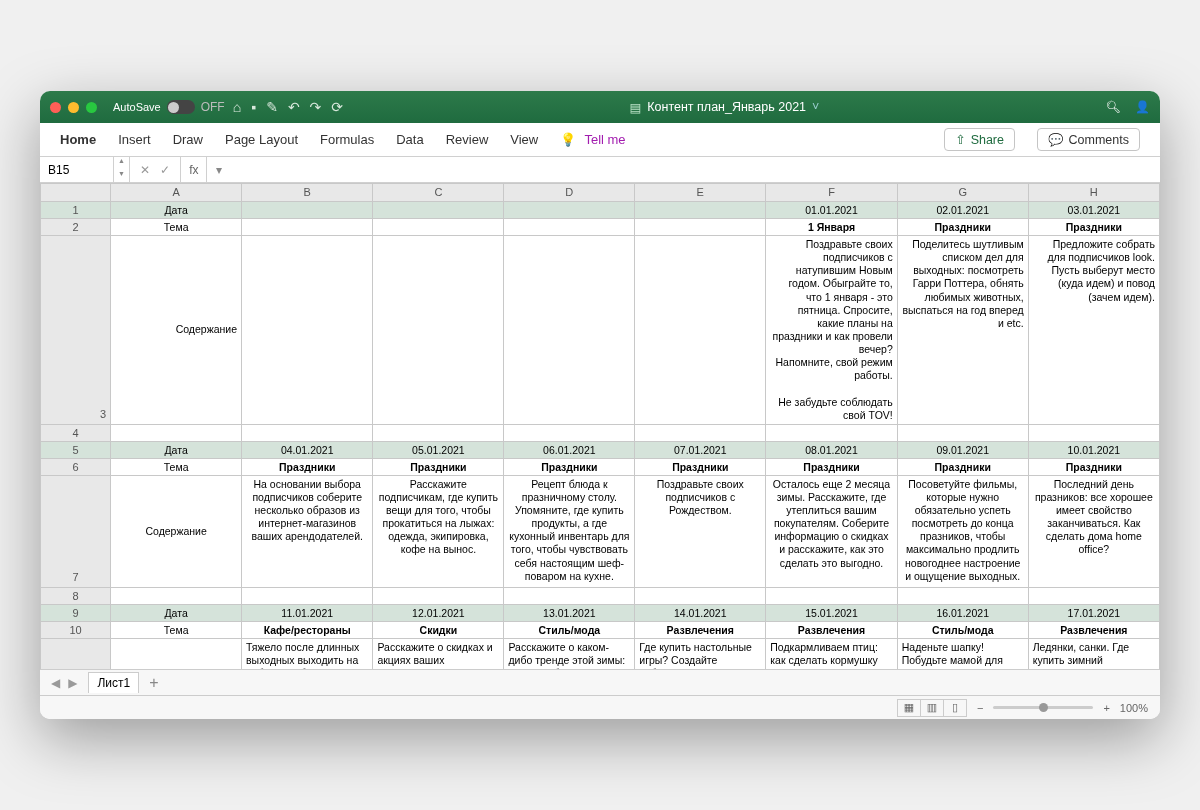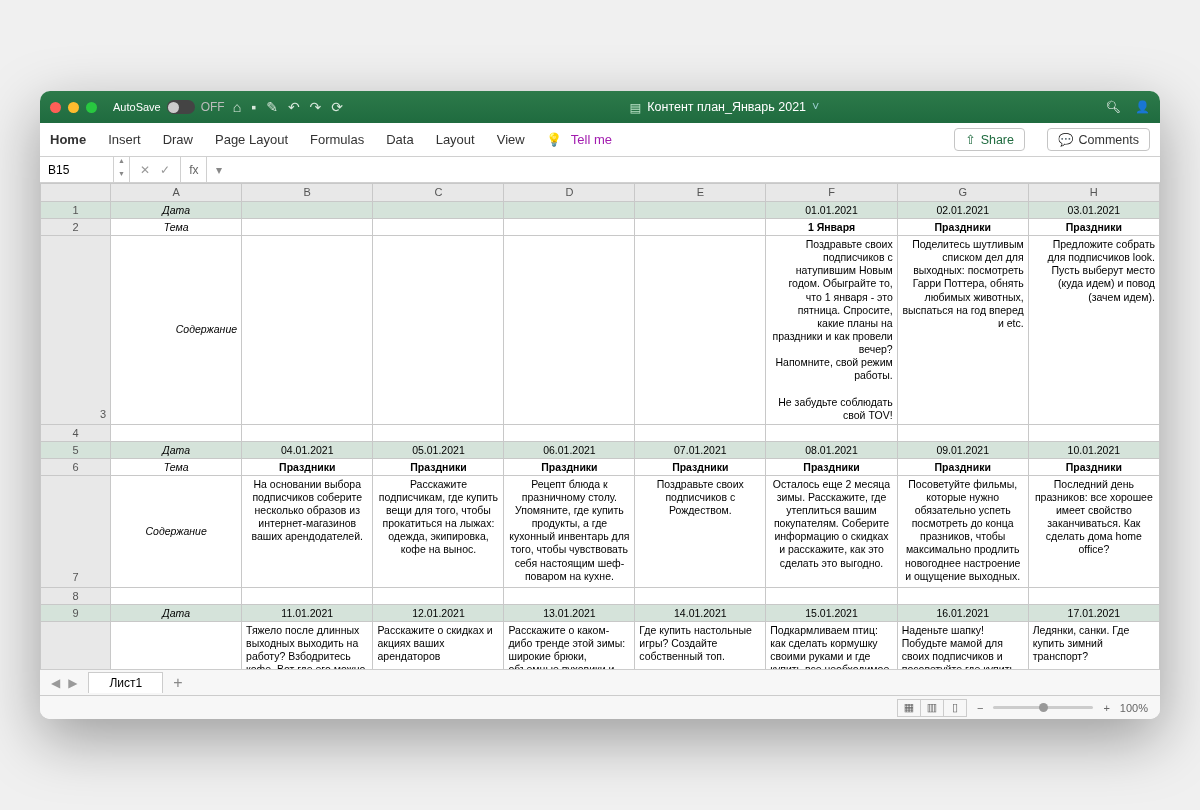--- a/index.html
+++ b/index.html
@@ -9,51 +9,51 @@
 .traffic{display:flex;gap:7px}
 .dot{width:11px;height:11px;border-radius:50%}
 .red{background:#ff5f57}.yellow{background:#febc2e}.green{background:#28c840}
 .autosave{display:flex;align-items:center;gap:6px;font-size:11px;margin-left:8px}
 .toggle{width:28px;height:14px;background:#444;border-radius:7px;position:relative}
 .toggle::after{content:"";width:11px;height:11px;background:#ccc;border-radius:50%;position:absolute;left:1.5px;top:1.5px}
 .title-icons{display:flex;gap:10px;align-items:center;color:#d8e8dc}
 .title-icons span{font-size:14px}
 .titlecenter{flex:1;text-align:center;font-size:12.5px;display:flex;align-items:center;justify-content:center;gap:6px}
 .titleright{display:flex;gap:14px;align-items:center}
-.ribbon{height:34px;display:flex;align-items:center;padding:0 10px;gap:22px;border-bottom:1px solid #d0d0d0;font-size:13px;color:#333}
+.ribbon{height:34px;display:flex;align-items:center;padding:0 20px;gap:22px;border-bottom:1px solid #d0d0d0;font-size:13px;color:#333}
 .ribbon .tab{cursor:pointer}
 .ribbon .spacer{flex:1}
 .rbtn{display:flex;align-items:center;gap:5px;border:1px solid #c5c5c5;border-radius:4px;padding:3px 10px;font-size:12.5px;color:#1f6b3f}
 .rbtn.c{color:#333}
 .formulabar{height:26px;display:flex;align-items:center;border-bottom:1px solid #d0d0d0;font-size:12px}
 .namebox{width:74px;padding:0 8px;border-right:1px solid #d0d0d0;height:100%;display:flex;align-items:center}
 .nbarrows{width:16px;display:flex;flex-direction:column;border-right:1px solid #d0d0d0;height:100%}
 .nbarrows span{flex:1;font-size:7px;text-align:center;color:#888;line-height:1}
 .fbicons{display:flex;gap:10px;padding:0 10px;color:#999;border-right:1px solid #d0d0d0;height:100%;align-items:center}
 .fx{color:#666;padding:0 8px}
 .fval{flex:1;padding:0 4px;color:#333}
 .fbend{width:24px;text-align:center;color:#888;border-left:1px solid #d0d0d0;height:100%;display:flex;align-items:center;justify-content:center}
 .grid-wrap{flex:1;overflow:auto;background:#fff;position:relative}
 table{border-collapse:collapse;font-size:10.5px;table-layout:fixed}
 th,td{border:1px solid #c8c8c8;padding:2px 4px;vertical-align:top;overflow:hidden}
 .colhdr th{background:#e8e8e8;color:#555;font-weight:400;text-align:center;height:18px;font-size:11px;position:sticky;top:0}
 .rowhdr{background:#e8e8e8;color:#555;text-align:center;width:26px;font-size:11px;vertical-align:middle}
 .corner{background:#e8e8e8;width:26px}
 .date-row td{background:#d5e3da;text-align:center;font-weight:400;height:16px}
 .tema-row td{text-align:center;font-weight:700;height:16px}
-.label-cell{text-align:center;font-style:italic;vertical-align:middle;font-weight:400}
+.label-cell{text-align:center;vertical-align:middle;font-weight:400}
 .content-row td{height:140px;text-align:right;line-height:1.25}
 .content-row2 td{height:112px;text-align:center;line-height:1.25}
 .content-row3 td{height:120px;text-align:left;line-height:1.25}
 .thin td{height:12px}
 .colA{width:72px}.colW{width:133px}
 .sheetbar{height:26px;border-top:1px solid #ccc;display:flex;align-items:center;font-size:12px;background:#f7f7f7}
 .sheetnav{display:flex;gap:2px;padding:0 8px;color:#9a9a9a}
 .sheetnav span{padding:0 3px}
-.sheettab{background:#fff;border:1px solid #ccc;border-bottom:none;padding:3px 20px;border-radius:0 0 0 0;margin-top:-1px}
+.sheettab{background:#fff;border:1px solid #ccc;border-bottom:none;padding:3px 8px;border-radius:0 0 0 0;margin-top:-1px}
 .addsheet{padding:0 10px;color:#888;font-size:16px}
 .statusbar{height:24px;border-top:1px solid #ccc;display:flex;align-items:center;justify-content:flex-end;gap:10px;padding:0 12px;font-size:11px;background:#f7f7f7;color:#666}
 .viewbtns{display:flex;gap:0}
 .viewbtns span{width:24px;height:18px;border:1px solid #ccc;display:flex;align-items:center;justify-content:center;font-size:11px;margin-left:-1px}
 .slider{width:100px;height:3px;background:#ccc;position:relative;border-radius:2px}
 .slider::after{content:"";width:9px;height:9px;background:#999;border-radius:50%;position:absolute;left:46px;top:-3px}
 </style>
 </head>
 <body>
 
@@ -88,21 +88,21 @@
     </div>
   </div>
 
   <div class="ribbon">
     <span class="tab" style="font-weight:600">Home</span>
     <span class="tab">Insert</span>
     <span class="tab">Draw</span>
     <span class="tab">Page Layout</span>
     <span class="tab">Formulas</span>
     <span class="tab">Data</span>
-    <span class="tab">Layout</span>
+    <span class="tab">Review</span>
     <span class="tab">View</span>
     <span style="color:#999">💡</span>
     <span class="tab" style="color:#a21caf;margin-left:-14px">Tell me</span>
     <div class="spacer"></div>
     <div class="rbtn">
         <span>⇧</span>
         <span>Share</span>
       </div>
     <div class="rbtn c">
         <span style="color:#1f6b3f">💬</span>
@@ -244,20 +244,31 @@
             <td class="rowhdr">9</td>
             <td class="label-cell">Дата</td>
             <td>11.01.2021</td>
             <td>12.01.2021</td>
             <td>13.01.2021</td>
             <td>14.01.2021</td>
             <td>15.01.2021</td>
             <td>16.01.2021</td>
             <td>17.01.2021</td>
           </tr>
+      <tr class="tema-row">
+            <td class="rowhdr" style="font-weight:400">10</td>
+            <td class="label-cell" style="font-weight:400">Тема</td>
+            <td>Кафе/рестораны</td>
+            <td>Скидки</td>
+            <td>Стиль/мода</td>
+            <td>Развлечения</td>
+            <td>Развлечения</td>
+            <td>Стиль/мода</td>
+            <td>Развлечения</td>
+          </tr>
       <tr class="content-row3">
             <td class="rowhdr" style="vertical-align:bottom">11</td>
             <td class="label-cell">Содержание</td>
             <td>Тяжело после длинных выходных выходить на работу? Взбодритесь кофе. Вот где его можно взять на вынос:  ...</td>
             <td>Расскажите о скидках и акциях ваших арендаторов</td>
             <td>Расскажите о каком-дибо тренде этой зимы: широкие брюки, объемные пуховики и etc. Приведите примеры.</td>
             <td>Где купить настольные игры? Создайте собственный топ.</td>
             <td>Подкармливаем птиц: как сделать кормушку своими руками и где купить все необходимое для этого.</td>
             <td>Наденьте шапку! Побудьте мамой для своих подписчиков и посоветуйте где купить стильную шапку.</td>
             <td>Ледянки, санки. Где купить зимний транспорт?</td>

